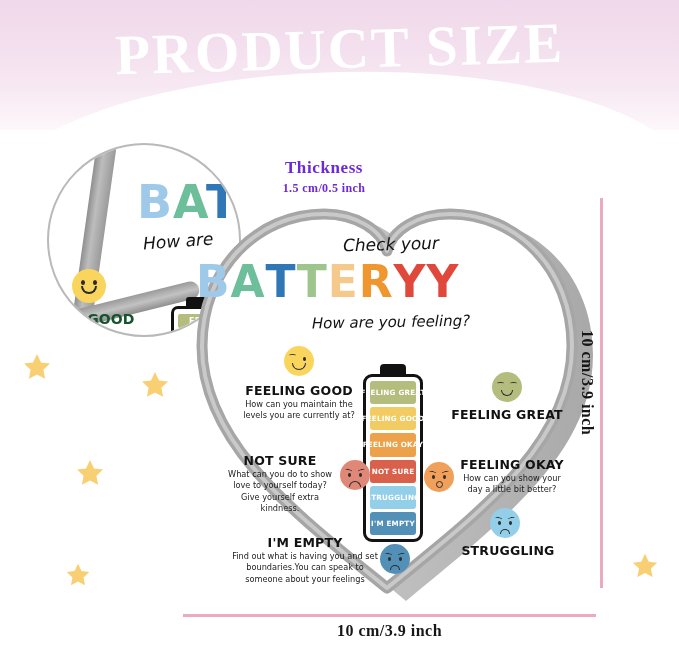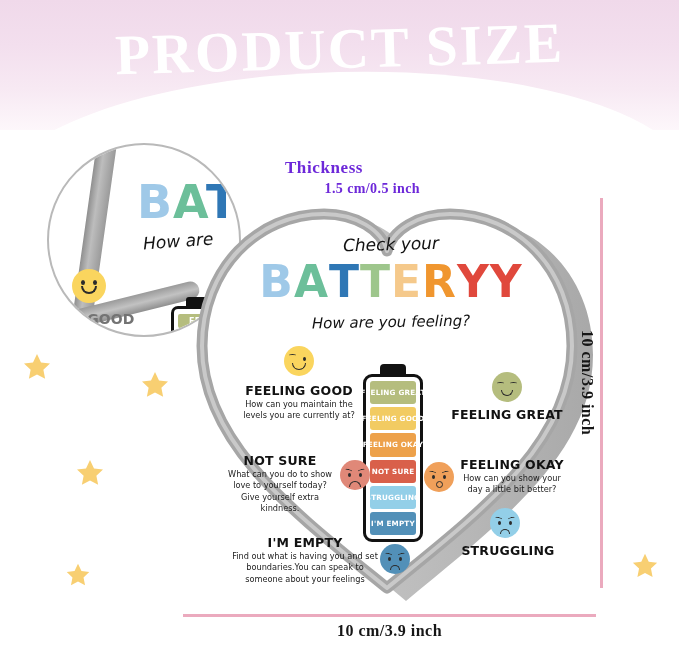--- a/index.html
+++ b/index.html
@@ -44,21 +44,21 @@
   
   #thickness-caption {
     position: absolute; left: 228px; top: 157px; width: 192px;
     text-align: center;
     font-family: "Liberation Serif", "DejaVu Serif", serif;
     font-weight: bold;
     color: #6d28d9;
     line-height: 1.35;
   }
   #thickness-caption .t-line1 { font-size: 17px; letter-spacing: .6px; }
-  #thickness-caption .t-line2 { font-size: 14px; letter-spacing: .4px; text-align: right; }
+  #thickness-caption .t-line2 { font-size: 12px; letter-spacing: .4px; }
 
   
   #magnifier {
     position: absolute; left: 47px; top: 143px;
     width: 194px; height: 194px;
     border-radius: 50%;
     border: 2px solid #b9b9b9;
     background: #ffffff;
     overflow: hidden;
   }
@@ -99,21 +99,21 @@
   #mag-smiley .eye { position:absolute; width:4px; height:5px; border-radius:50%; background:#2b2b2b; top:11px; }
   #mag-smiley .eL { left: 9px; }
   #mag-smiley .eR { left: 21px; }
   #mag-smiley .mouth {
     position:absolute; left:9px; top:17px; width:16px; height:8px;
     border:2px solid #2b2b2b; border-top:none; border-radius: 0 0 16px 16px;
   }
   #mag-good {
     position: absolute; left: 22px; top: 166px;
     font-family: "DejaVu Sans", sans-serif;
-    font-weight: bold; font-size: 14px; color: #737373; white-space: nowrap;
+    font-weight: bold; font-size: 14px; color: #14532d; white-space: nowrap;
   }
   #mag-battop {
     position: absolute; left: 137px; top: 152px;
     width: 26px; height: 11px; background:#111; border-radius: 3px 3px 0 0;
   }
   #mag-batbody {
     position: absolute; left: 122px; top: 161px;
     width: 56px; height: 40px; background:#fff;
     border: 3px solid #111; border-radius: 7px;
   }
@@ -145,21 +145,21 @@
   }
 
   
   #board-content { position: absolute; left: 0; top: 0; width: 390px; height: 400px; }
   #check-your {
     position: absolute; left: 0; top: 38px; width: 390px; text-align: center;
     font-family: "DejaVu Sans", sans-serif; font-style: italic;
     font-size: 17px; color: #121212; transform: rotate(-1.5deg);
   }
   #battery-word {
-    position: absolute; left: 0; top: 60px; width: 390px; text-align: center;
+    position: absolute; left: 0; top: 60px; width: 390px; text-align: left;
     font-family: "DejaVu Sans", sans-serif; font-weight: bold;
     font-size: 44px; letter-spacing: 1px; white-space: nowrap;
   }
   #battery-word span { display: inline-block; }
   #how-feeling {
     position: absolute; left: 0; top: 117px; width: 390px; text-align: center;
     font-family: "DejaVu Sans", sans-serif; font-style: italic;
     font-size: 15px; color: #121212; transform: rotate(-1deg);
   }
 

